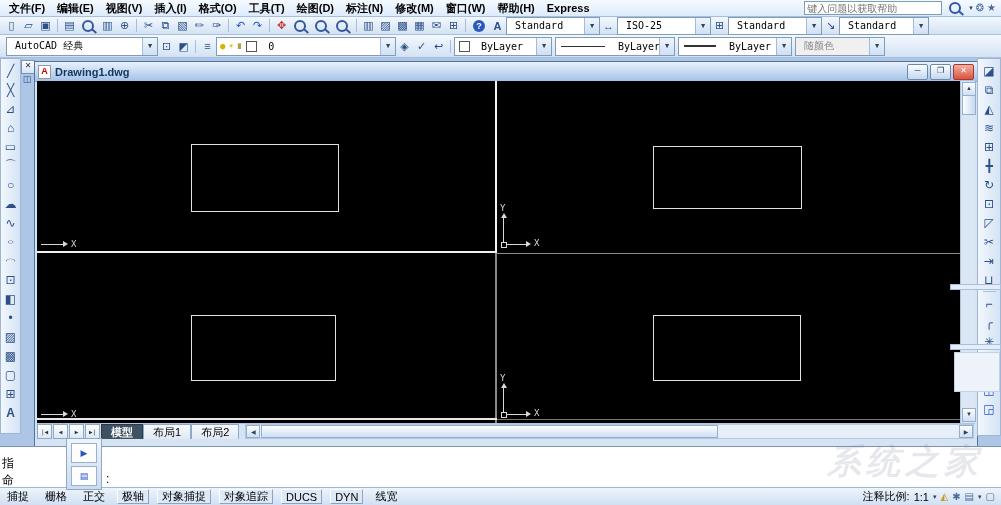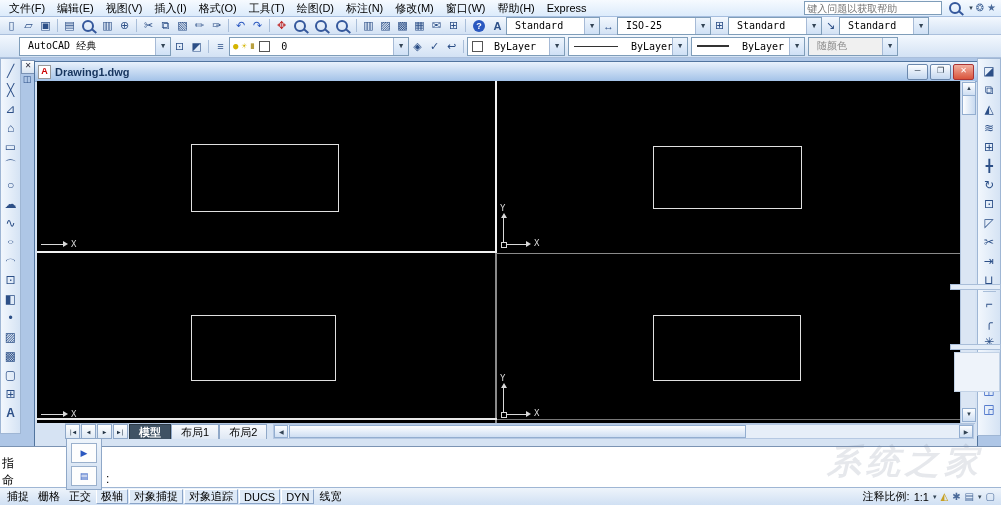--- a/index.html
+++ b/index.html
@@ -3,21 +3,21 @@
 <meta charset="utf-8">
 <style>
   html,body{margin:0;padding:0;}
   .app{position:relative;width:1001px;height:505px;overflow:hidden;background:#aec6e6;
        font-family:"Liberation Sans","DejaVu Sans",sans-serif;font-size:12px;color:#000;}
 
   
   .menubar{position:absolute;left:0;top:0;right:0;height:16px;
     background:linear-gradient(#f6faff,#dcebfb);border-bottom:1px solid #a6bedf;
     display:flex;align-items:center;padding-left:3px;}
-  .menu-items{display:flex;align-items:center;height:100%;}
+  .menu-items{display:flex;align-items:center;height:100%;font-weight:bold;}
   .menu-item{padding:0 6px;font-size:11px;line-height:16px;white-space:nowrap;cursor:default;}
   .helpbox{margin-left:auto;display:flex;align-items:center;gap:3px;padding-right:5px;}
   .help-input{width:132px;height:12px;font-size:10px;border:1px solid #7f9db9;background:#fff;
     color:#666;padding:0 2px;font-family:inherit;}
   .mini{font-size:10px;color:#4a6a9a;line-height:12px;}
   .caret{font-size:7px;color:#345;}
 
   
   .tbrow{position:absolute;left:0;right:0;display:flex;align-items:center;
     background:linear-gradient(#f3f8fe,#d3e2f4);border-bottom:1px solid #aabfdc;padding-left:3px;}
@@ -93,21 +93,21 @@
   .ucs .ah{position:absolute;width:0;height:0;}
 
   .vscroll{position:absolute;right:0;top:0;bottom:0;width:14px;background:#dbe6f4;
     border-left:1px solid #b0c4de;}
   .sbtn{position:absolute;left:1px;width:12px;height:12px;border:1px solid #93aed0;
     background:linear-gradient(#fdfeff,#cfdff3);font-size:6px;text-align:center;line-height:11px;color:#345;}
   .vthumb{position:absolute;left:1px;top:14px;width:12px;height:18px;border:1px solid #93aed0;
     background:linear-gradient(90deg,#fdfeff,#c8daf0);}
 
   .tabrow{position:absolute;left:2px;right:2px;top:361px;height:15px;background:#d6e3f3;
-    display:flex;align-items:center;border-top:1px solid #b0c4de;margin-left:28px;}
+    display:flex;align-items:center;border-top:1px solid #b0c4de;}
   .tabnav{width:13px;height:13px;border:1px solid #8fa8c8;margin-right:1px;
     background:linear-gradient(#ffffff,#dde8f4);font-size:6px;display:flex;align-items:center;
     justify-content:center;color:#234;flex:none;font-family:"DejaVu Sans Mono",monospace;}
   .tab{padding:0 9px;height:14px;font-size:11px;border:1px solid #8fa8c8;border-bottom:0;
     background:linear-gradient(#f8fafd,#dfe8f4);display:flex;align-items:center;flex:none;}
   .tab.active{background:#3f5264;color:#fff;font-weight:bold;border-color:#2c3a47;}
   .hscroll{flex:1;height:13px;background:#e6eef8;border:1px solid #b5c8e2;display:flex;
     align-items:center;margin:0 1px 0 6px;}
   .harrow{width:12px;height:11px;font-size:6px;display:flex;align-items:center;justify-content:center;
     background:linear-gradient(#fdfeff,#cfdff3);border:1px solid #93aed0;color:#345;flex:none;}
@@ -223,21 +223,21 @@
       <span class="arrow">▼</span>
     </div>
     <span class="tbico">↘</span>
     <div class="combo" style="width:88px;">
       <span class="val">Standard</span>
       <span class="arrow">▼</span>
     </div>
   </div>
 
   <div class="tbrow tb2">
-    <div class="combo" style="width:150px;height:17px;margin-left:16px;gap:40px;">
+    <div class="combo" style="width:150px;height:17px;margin-left:3px;gap:40px;">
       <span class="val">AutoCAD 经典</span>
       <span class="arrow">▼</span>
     </div>
     <span class="tbico">⊡</span>
     <span class="tbico">◩</span>
     <span class="tbico sep"></span>
     <span class="tbico">≡</span>
     <div class="combo" style="width:178px;height:17px;">
       <span class="lay-ico" style="color:#d4b400;">●</span>
       <span class="lay-ico" style="color:#d4b400;">☀</span>
@@ -422,21 +422,21 @@
     <span class="cmdline" style="left:2px;top:25px;">命</span>
     <span class="cmdline" style="left:106px;top:25px;">:</span>
     <div class="floattb">
       <span class="fbtn">▶</span>
       <span class="fbtn">▤</span>
     </div>
     <div class="watermark">系统之家</div>
   </div>
 
   <div class="statusbar">
-    <div style="display:flex;align-items:center;gap:1px;">
+    <div style="display:flex;align-items:center;gap:8px;">
 
     <span class="toggle">捕捉</span>
         <span class="toggle">栅格</span>
         <span class="toggle">正交</span>
         <span class="toggle on">极轴</span>
         <span class="toggle on">对象捕捉</span>
         <span class="toggle on">对象追踪</span>
         <span class="toggle on">DUCS</span>
         <span class="toggle on">DYN</span>
         <span class="toggle">线宽</span>

